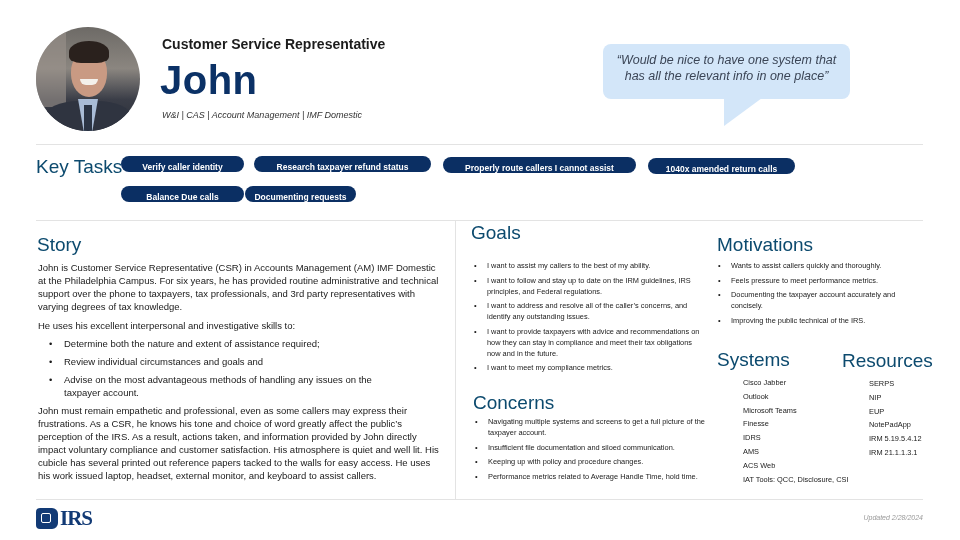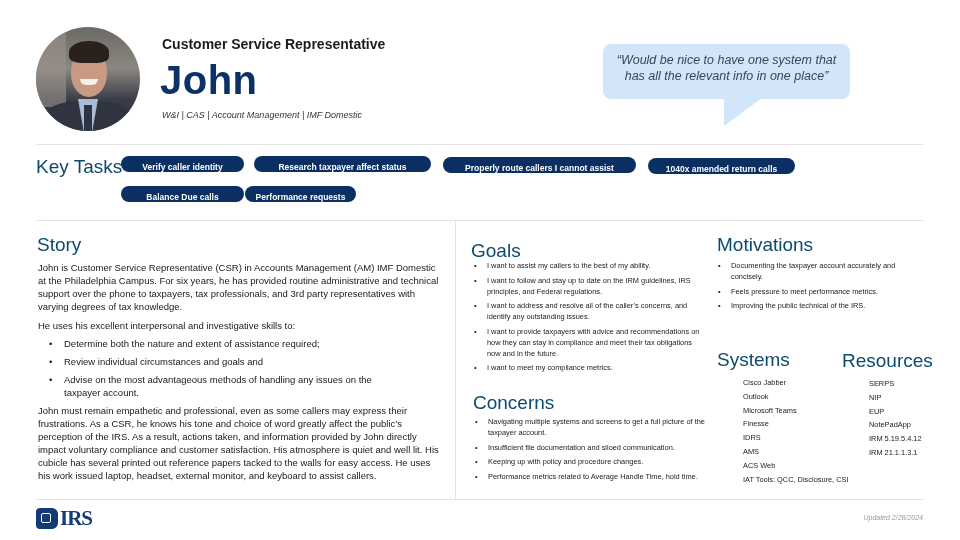--- a/index.html
+++ b/index.html
@@ -83,63 +83,64 @@
 <div class="name">John</div>
 <div class="tags">W&amp;I | CAS | Account Management | IMF Domestic</div>
 
 <div class="quote-bubble">“Would be nice to have one system that has all the relevant info in one place”</div>
 <div class="quote-tail"></div>
 
 <div class="hr" style="top:144px;"></div>
 
 <div class="section-heading" style="left:36px; top:156px;">Key Tasks</div>
 <div class="pill" style="left:121px; top:156px; width:123px;">Verify caller identity</div>
-<div class="pill" style="left:254px; top:156px; width:177px;">Research taxpayer affect status</div>
+<div class="pill" style="left:254px; top:156px; width:177px;">Research taxpayer refund status</div>
 <div class="pill" style="left:443px; top:157px; width:193px;">Properly route callers I cannot assist</div>
 <div class="pill" style="left:648px; top:158px; width:147px;text-align:center;">1040x amended return calls</div>
 <div class="pill" style="left:121px; top:186px; width:123px;">Balance Due calls</div>
-<div class="pill" style="left:245px; top:186px; width:111px;">Performance requests</div>
+<div class="pill" style="left:245px; top:186px; width:111px;">Documenting requests</div>
 
 <div class="hr" style="top:220px;"></div>
 
 <div class="section-heading" style="left:37px; top:234px;">Story</div>
 <div class="story">
   <p>John is Customer Service Representative (CSR) in Accounts Management (AM) IMF Domestic at the Philadelphia Campus. For six years, he has provided routine administrative and technical support over the phone to taxpayers, tax professionals, and 3rd party representatives with varying degrees of tax knowledge.</p>
   <p style="margin-bottom:5px;">He uses his excellent interpersonal and investigative skills to:</p>
   <ul>
     <li>Determine both the nature and extent of assistance required;</li>
     <li>Review individual circumstances and goals and</li>
     <li style="padding-right:70px;">Advise on the most advantageous methods of handling any issues on the taxpayer account.</li>
   </ul>
   <p>John must remain empathetic and professional, even as some callers may express their frustrations. As a CSR, he knows his tone and choice of word greatly affect the public’s perception of the IRS. As a result, actions taken, and information provided by John directly impact voluntary compliance and customer satisfaction. His atmosphere is quiet and well lit. His cubicle has several printed out reference papers tacked to the walls for easy access. He uses his work issued laptop, headset, external monitor, and keyboard to assist callers.</p>
 </div>
 
 <div class="vdiv" style="left:455px; top:221px; height:278px;"></div>
 
-<div class="section-heading" style="left:471px; top:240px;text-align:right;">Goals</div>
+<div class="section-heading" style="left:471px; top:222px;text-align:right;">Goals</div>
 <ul class="blist" style="left:472px; top:260px; width:228px;">
   <li>I want to assist my callers to the best of my ability.</li>
   <li>I want to follow and stay up to date on the IRM guidelines, IRS principles, and Federal regulations.</li>
   <li>I want to address and resolve all of the caller’s concerns, and identify any outstanding issues.</li>
   <li>I want to provide taxpayers with advice and recommendations on how they can stay in compliance and meet their tax obligations now and in the future.</li>
   <li>I want to meet my compliance metrics.</li>
 </ul>
 
 <div class="section-heading" style="left:473px; top:392px;">Concerns</div>
 <ul class="blist" style="left:473px; top:416px; width:232px;">
   <li>Navigating multiple systems and screens to get a full picture of the taxpayer account.</li>
   <li>Insufficient file documentation and siloed communication.</li>
   <li>Keeping up with policy and procedure changes.</li>
   <li>Performance metrics related to Average Handle Time, hold time.</li>
 </ul>
 
 <div class="section-heading" style="left:717px; top:234px;">Motivations</div>
 <ul class="blist" style="left:716px; top:260px; width:196px;">
+  <li>Wants to assist callers quickly and thoroughly.</li>
+  <li>Feels pressure to meet performance metrics.</li>
   <li>Documenting the taxpayer account accurately and concisely.</li>
-  <li>Feels pressure to meet performance metrics.</li>
   <li>Improving the public technical of the IRS.</li>
 </ul>
 
 <div class="section-heading" style="left:717px; top:349px;">Systems</div>
 <ul class="plain-list" style="left:718px; top:376px;">
   <li>Cisco Jabber</li>
   <li>Outlook</li>
   <li>Microsoft Teams</li>
   <li>Finesse</li>
   <li>IDRS</li>

